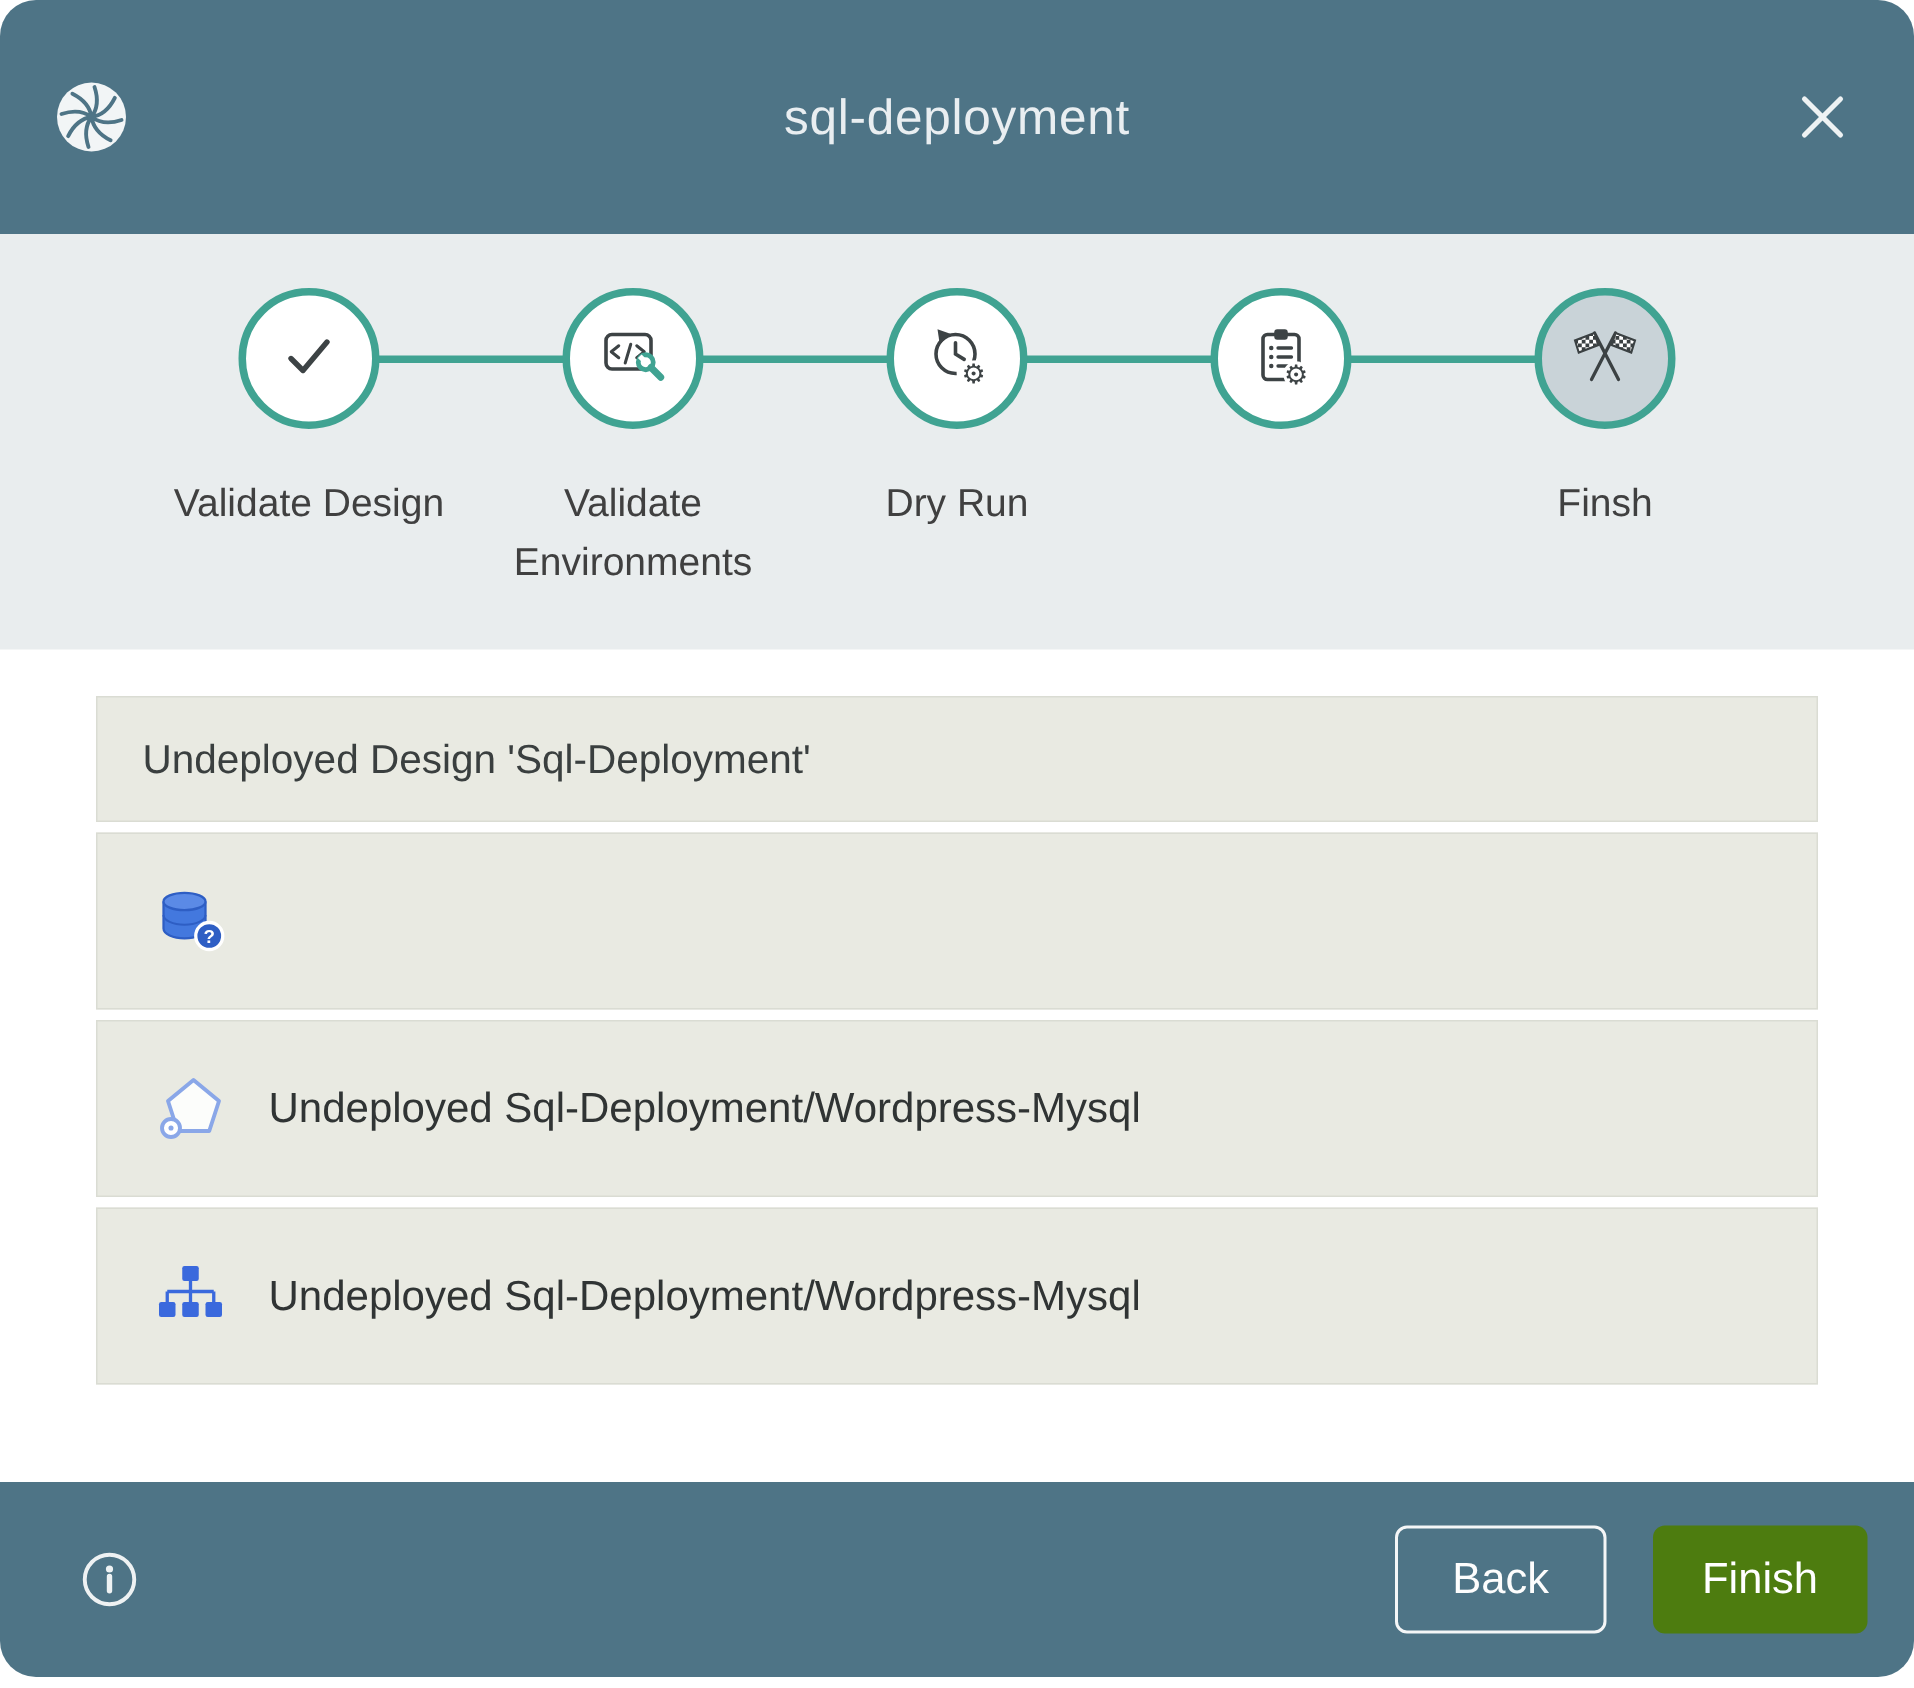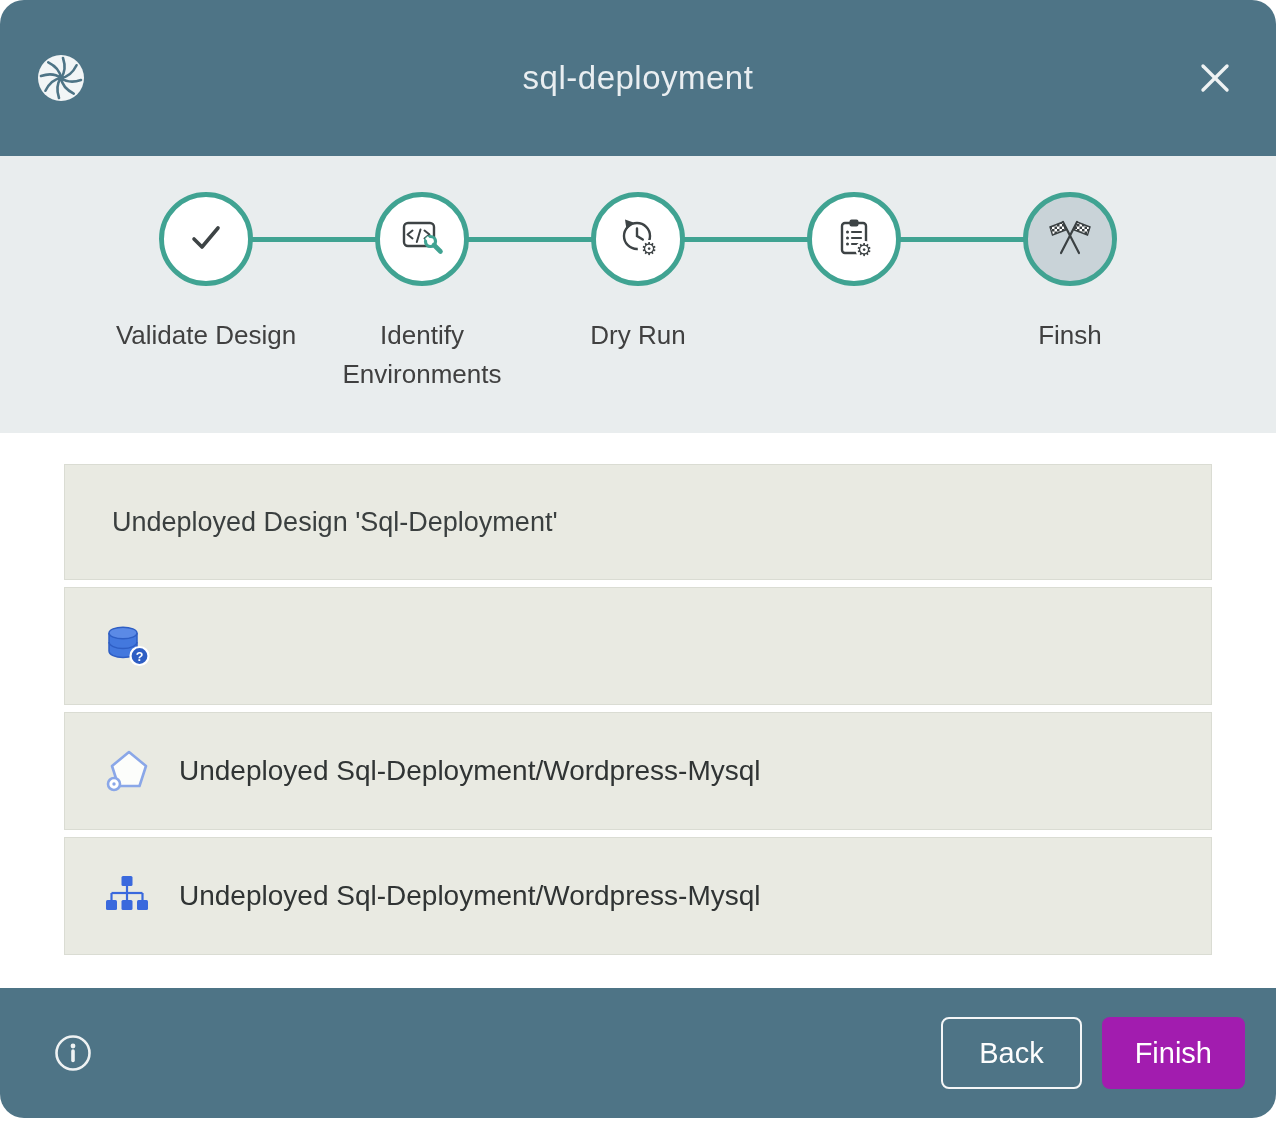--- a/index.html
+++ b/index.html
@@ -28,34 +28,34 @@
     background:#ffffff; display:flex; align-items:center; justify-content:center;
     margin-top:36px; }
   .step.current .circle { background:#c9d3d8; }
   .step-label { margin-top:30px; font-size:26px; color:#404040; text-align:center;
     max-width:185px; line-height:1.5; }
 
   
   .content { flex:1 1 auto; background:#ffffff; padding:31px 64px 0; }
   .panel { display:flex; flex-direction:column; gap:7px; }
   .p-row { background:#e9eae2; border:1px solid #dadcd3; display:flex; align-items:center; }
-  .p-head { height:116px; padding:0 47px; font-size:27px; color:#3a3f3f; }
+  .p-head { height:84px; padding:0 30px; font-size:27px; color:#3a3f3f; }
   .p-item { height:118px; padding:0 36px; gap:26px; font-size:28px; color:#303434; }
   .row-icon { width:52px; height:52px; flex:0 0 52px; display:flex;
     align-items:center; justify-content:center; }
 
   
   .ftr { height:130px; flex:0 0 130px; background:#4e7486; display:flex;
-    align-items:center; padding:0 31px 0 52px; gap:20px; }
+    align-items:center; padding:0 31px 0 52px; gap:31px; }
   .spacer { flex:1; }
   .btn { height:72px; border-radius:8px; font-size:29px; cursor:pointer;
     font-family:inherit; }
   .btn-back { padding:0 36px; color:#fdfdfd; border:2px solid #f4f6f7;
     background:transparent; }
-  .btn-finish { padding:6px 33px; color:#ffffff; border:none; background:#a21caf; }
+  .btn-finish { padding:6px 33px; color:#ffffff; border:none; background:#4d7c0f; }
   .info-btn { width:42px; height:42px; background:none; border:none; padding:0; cursor:pointer; }
 </style>
 </head>
 <body>
 
 <div class="modal">
 
   <div class="hdr">
     <span class="logo">
       <svg width="54" height="54" viewBox="0 0 54 54">
@@ -110,21 +110,21 @@
                 <path d="M13.5 16.5 l-5 4 l5 4"></path>
                 <path d="M21.5 15.5 L17.8 28"></path>
                 <path d="M25.5 16.5 l5 4 l-5 4"></path>
               </g>
               <circle cx="31.5" cy="27.5" r="5" stroke="#40a392" stroke-width="3.2" fill="#ffffff"></circle>
               <path d="M27.5 23.5 L31.5 27.5" stroke="#ffffff" stroke-width="3.5"></path>
               <path d="M35 31 L41.5 37.5" stroke="#40a392" stroke-width="4.6" stroke-linecap="round"></path>
             </svg>
           </span>
         </div>
-        <div class="step-label">Identify Environments</div>
+        <div class="step-label">Validate Environments</div>
       </div>
 
       <div class="step">
         <div class="circle">
           <span>
             <svg width="46" height="46" viewBox="0 0 46 46">
               <circle cx="22" cy="22" r="13" stroke="#3d4345" stroke-width="2.4" fill="none" pathLength="100" stroke-dasharray="88 12" stroke-dashoffset="-24"></circle>
               <polygon points="10,5.5 18.5,8.5 11.5,15.5" fill="#3d4345"></polygon>
               <path d="M22 14.5 V22 L27.8 25.6" stroke="#3d4345" stroke-width="2.4" fill="none" stroke-linecap="round"></path>
               <text x="34" y="41" text-anchor="middle" font-size="18" font-family="DejaVu Sans, sans-serif" fill="#3d4345" stroke="#ffffff" stroke-width="4" paint-order="stroke">⚙</text>

